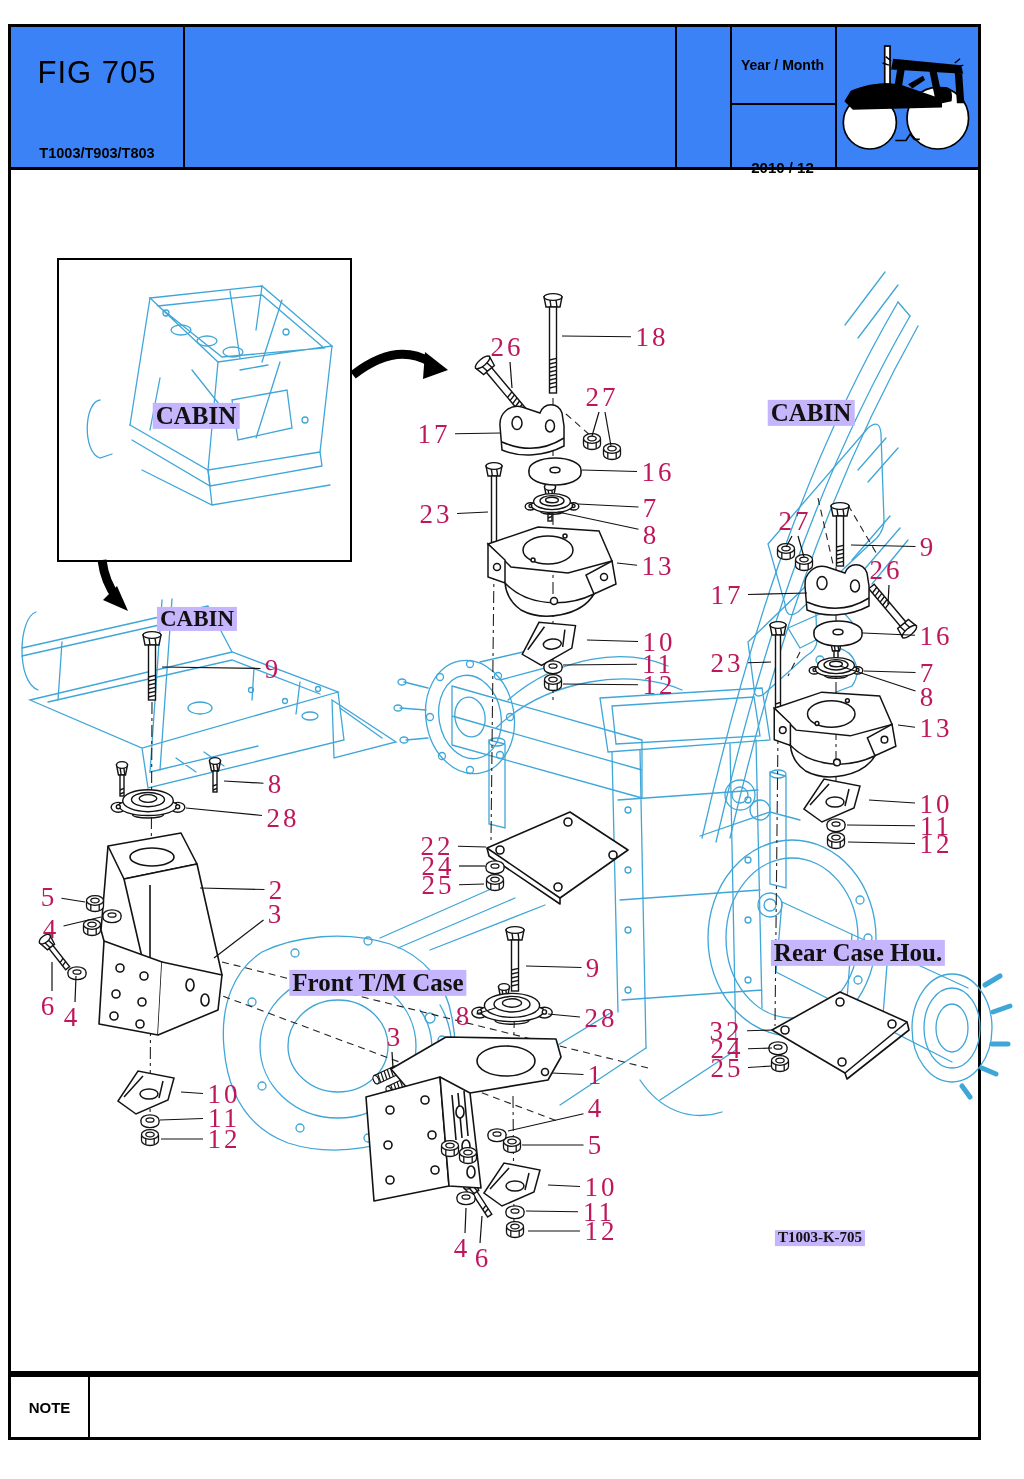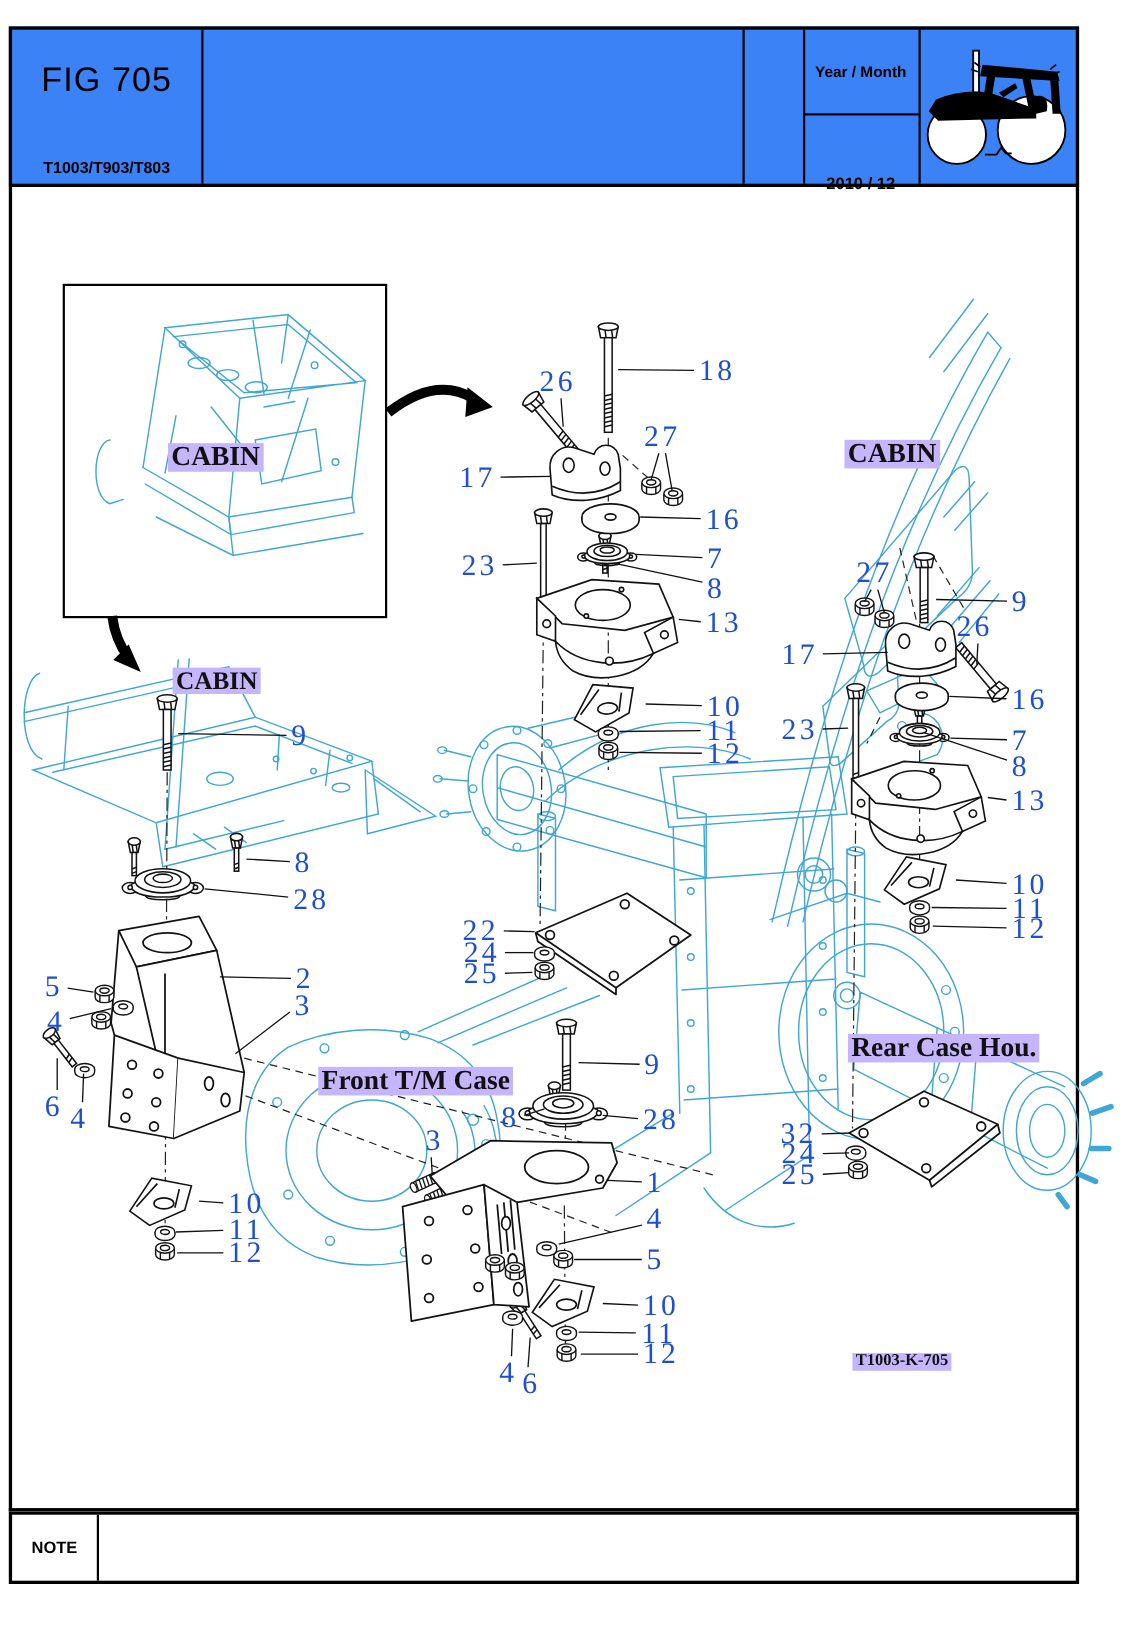--- a/index.html
+++ b/index.html
@@ -20,21 +20,21 @@
   
   #mainbox{left:8px;top:170px;width:973px;height:1204px;border:3px solid #000;border-top:none;z-index:1;background:#fff;}
   #insetbox{left:57px;top:258px;width:295px;height:304px;border:2.5px solid #000;z-index:1;}
   
   #noterow{left:8px;top:1374px;width:973px;height:66px;border:3px solid #000;z-index:4;background:#fff;}
   #note-label{position:absolute;left:0;top:0;width:77px;height:100%;display:flex;align-items:center;justify-content:center;font-size:15px;font-weight:bold;}
   #pagenum{left:0;top:1450px;width:1024px;text-align:center;font-size:17px;z-index:4;}
   
   #art{position:absolute;left:0;top:0;width:1024px;height:1479px;z-index:2;pointer-events:none;}
   .callout{position:absolute;transform:translate(-50%,-50%);font-family:"Liberation Serif",serif;
-           font-size:27px;letter-spacing:3px;line-height:1;color:#1d4ed8;z-index:3;white-space:nowrap;}
+           font-size:27px;letter-spacing:3px;line-height:1;color:#be185d;z-index:3;white-space:nowrap;}
   .area-label{position:absolute;transform:translate(-50%,-50%);font-family:Liberation Serif, serif;
            font-weight:bold;color:#111;background:#c4b5fd;padding:0 3px;line-height:1.05;z-index:3;white-space:nowrap;}
 </style>
 </head>
 <body>
 
 <div id="page">
 
   <div class="abs" id="hdr">
     <div class="vline" style="left:172px"></div>

